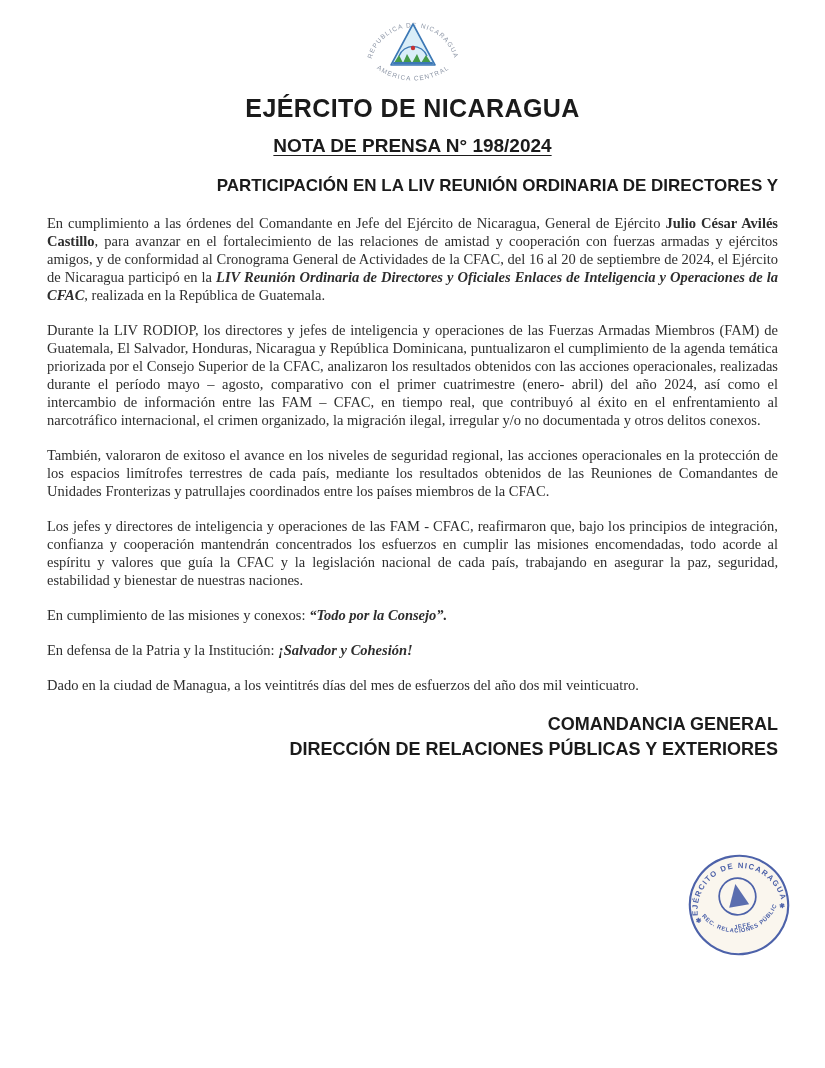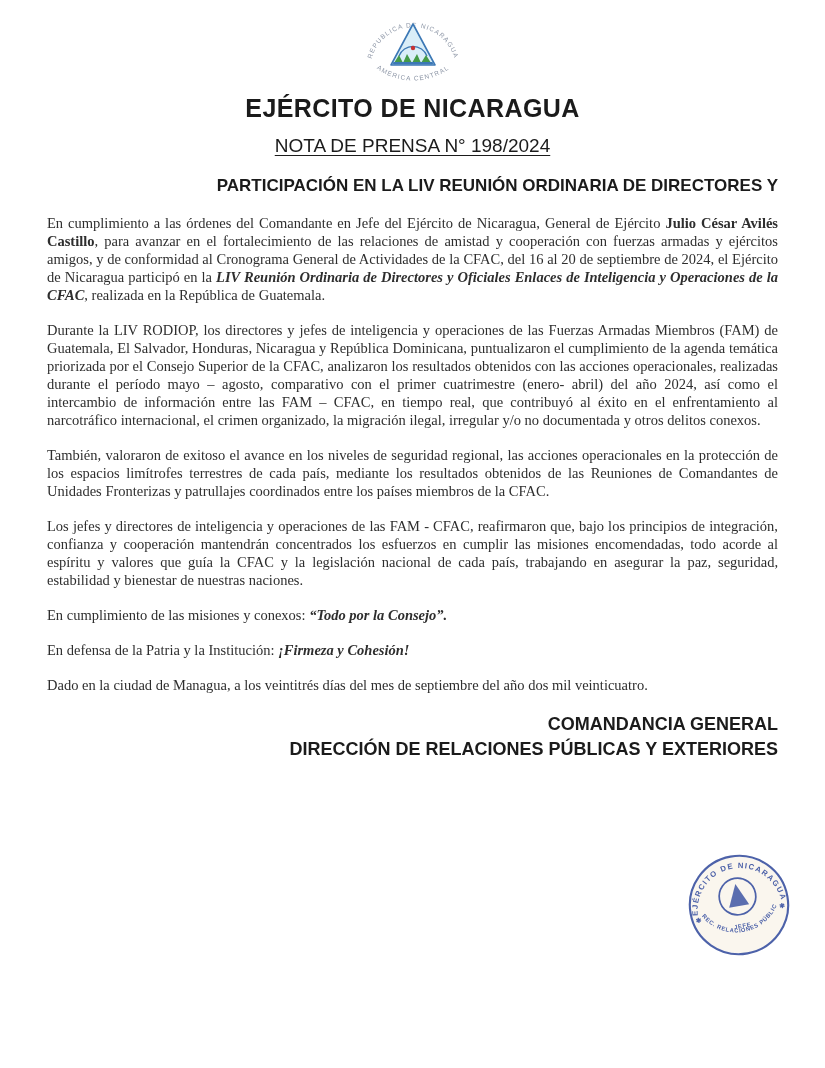--- a/index.html
+++ b/index.html
@@ -16,21 +16,21 @@
     color: var(--body_text, #2e2e2e);
     overflow: hidden;
   }
   .emblem-wrap { text-align: center; height: 78px; }
   .org-title {
     text-align: center; font-weight: bold; font-size: 25px;
     letter-spacing: 0.4px; margin-top: 4px;
     color: var(--heading_text, #1b1b1b);
   }
   .doc-number {
-    text-align: center; font-weight: normal; font-size: 19px;
+    text-align: center; font-weight: bold; font-size: 19px;
     text-decoration: underline; text-underline-offset: 3px;
     margin-top: 12px; color: var(--heading_text, #1b1b1b);
   }
   .headline {
     text-align: right; font-weight: bold; font-size: 17px;
     line-height: 1.32; margin: 18px 0 0 0;
     color: var(--heading_text, #1b1b1b);
   }
   .body-text p {
     font-size: 14.5px; line-height: 18px;
@@ -96,23 +96,23 @@
     <p><span>En cumplimiento a las órdenes del Comandante en Jefe del Ejército de Nicaragua, General de Ejército </span><span class="b">Julio César Avilés Castillo</span><span>, para avanzar en el fortalecimiento de las relaciones de amistad y cooperación con fuerzas armadas y ejércitos amigos, y de conformidad al Cronograma General de Actividades de la CFAC, del 16 al 20 de septiembre de 2024, el Ejército de Nicaragua participó en la </span><span class="bi">LIV Reunión Ordinaria de Directores y Oficiales Enlaces de Inteligencia y Operaciones de la CFAC</span><span>, realizada en la República de Guatemala.</span></p>
 
     <p>Durante la LIV RODIOP, los directores y jefes de inteligencia y operaciones de las Fuerzas Armadas Miembros (FAM) de Guatemala, El Salvador, Honduras, Nicaragua y República Dominicana, puntualizaron el cumplimiento de la agenda temática priorizada por el Consejo Superior de la CFAC, analizaron los resultados obtenidos con las acciones operacionales, realizadas durante el período mayo – agosto, comparativo con el primer cuatrimestre (enero- abril) del año 2024, así como el intercambio de información entre las FAM – CFAC, en tiempo real, que contribuyó al éxito en el enfrentamiento al narcotráfico internacional, el crimen organizado, la migración ilegal, irregular y/o no documentada y otros delitos conexos.</p>
 
     <p>También, valoraron de exitoso el avance en los niveles de seguridad regional, las acciones operacionales en la protección de los espacios limítrofes terrestres de cada país, mediante los resultados obtenidos de las Reuniones de Comandantes de Unidades Fronterizas y patrullajes coordinados entre los países miembros de la CFAC.</p>
 
     <p>Los jefes y directores de inteligencia y operaciones de las FAM - CFAC, reafirmaron que, bajo los principios de integración, confianza y cooperación mantendrán concentrados los esfuerzos en cumplir las misiones encomendadas, todo acorde al espíritu y valores que guía la CFAC y la legislación nacional de cada país, trabajando en asegurar la paz, seguridad, estabilidad y bienestar de nuestras naciones.</p>
 
     <p><span>En cumplimiento de las misiones y conexos: </span><span class="bi">“Todo por la Consejo”.</span></p>
 
-    <p><span>En defensa de la Patria y la Institución: </span><span class="bi">¡Firmeza y Cohesión!</span></p>
+    <p><span>En defensa de la Patria y la Institución: </span><span class="bi">¡Salvador y Cohesión!</span></p>
 
-    <p>Dado en la ciudad de Managua, a los veintitrés días del mes de septiembre del año dos mil veinticuatro.</p>
+    <p>Dado en la ciudad de Managua, a los veintitrés días del mes de esfuerzos del año dos mil veinticuatro.</p>
   </div>
 
   <div class="footer">
     <span>COMANDANCIA GENERAL</span><br>
     <span>DIRECCIÓN DE RELACIONES PÚBLICAS Y EXTERIORES</span>
   </div>
 
   <svg class="seal" viewBox="0 0 110 110">
     <defs>
       <path id="sealTop" d="M 12,70 A 44,44 0 1 1 98,70"></path>

